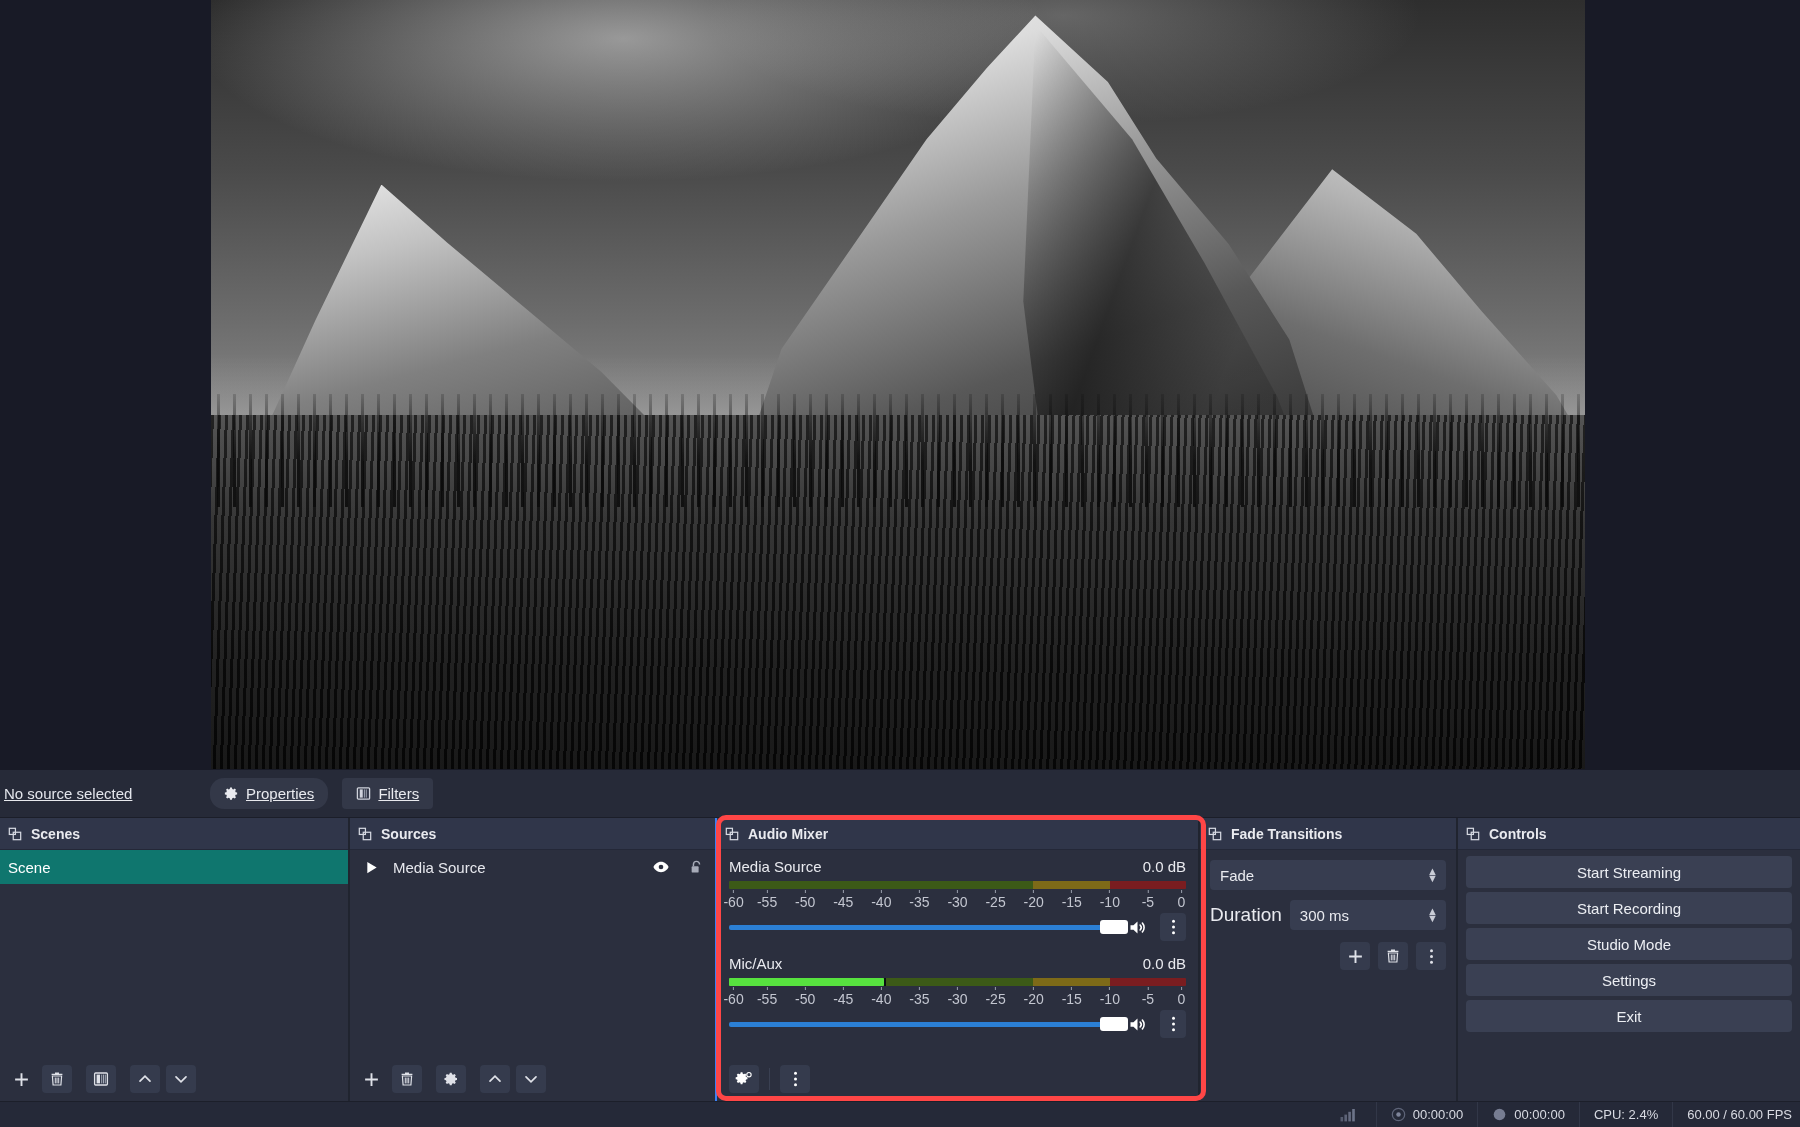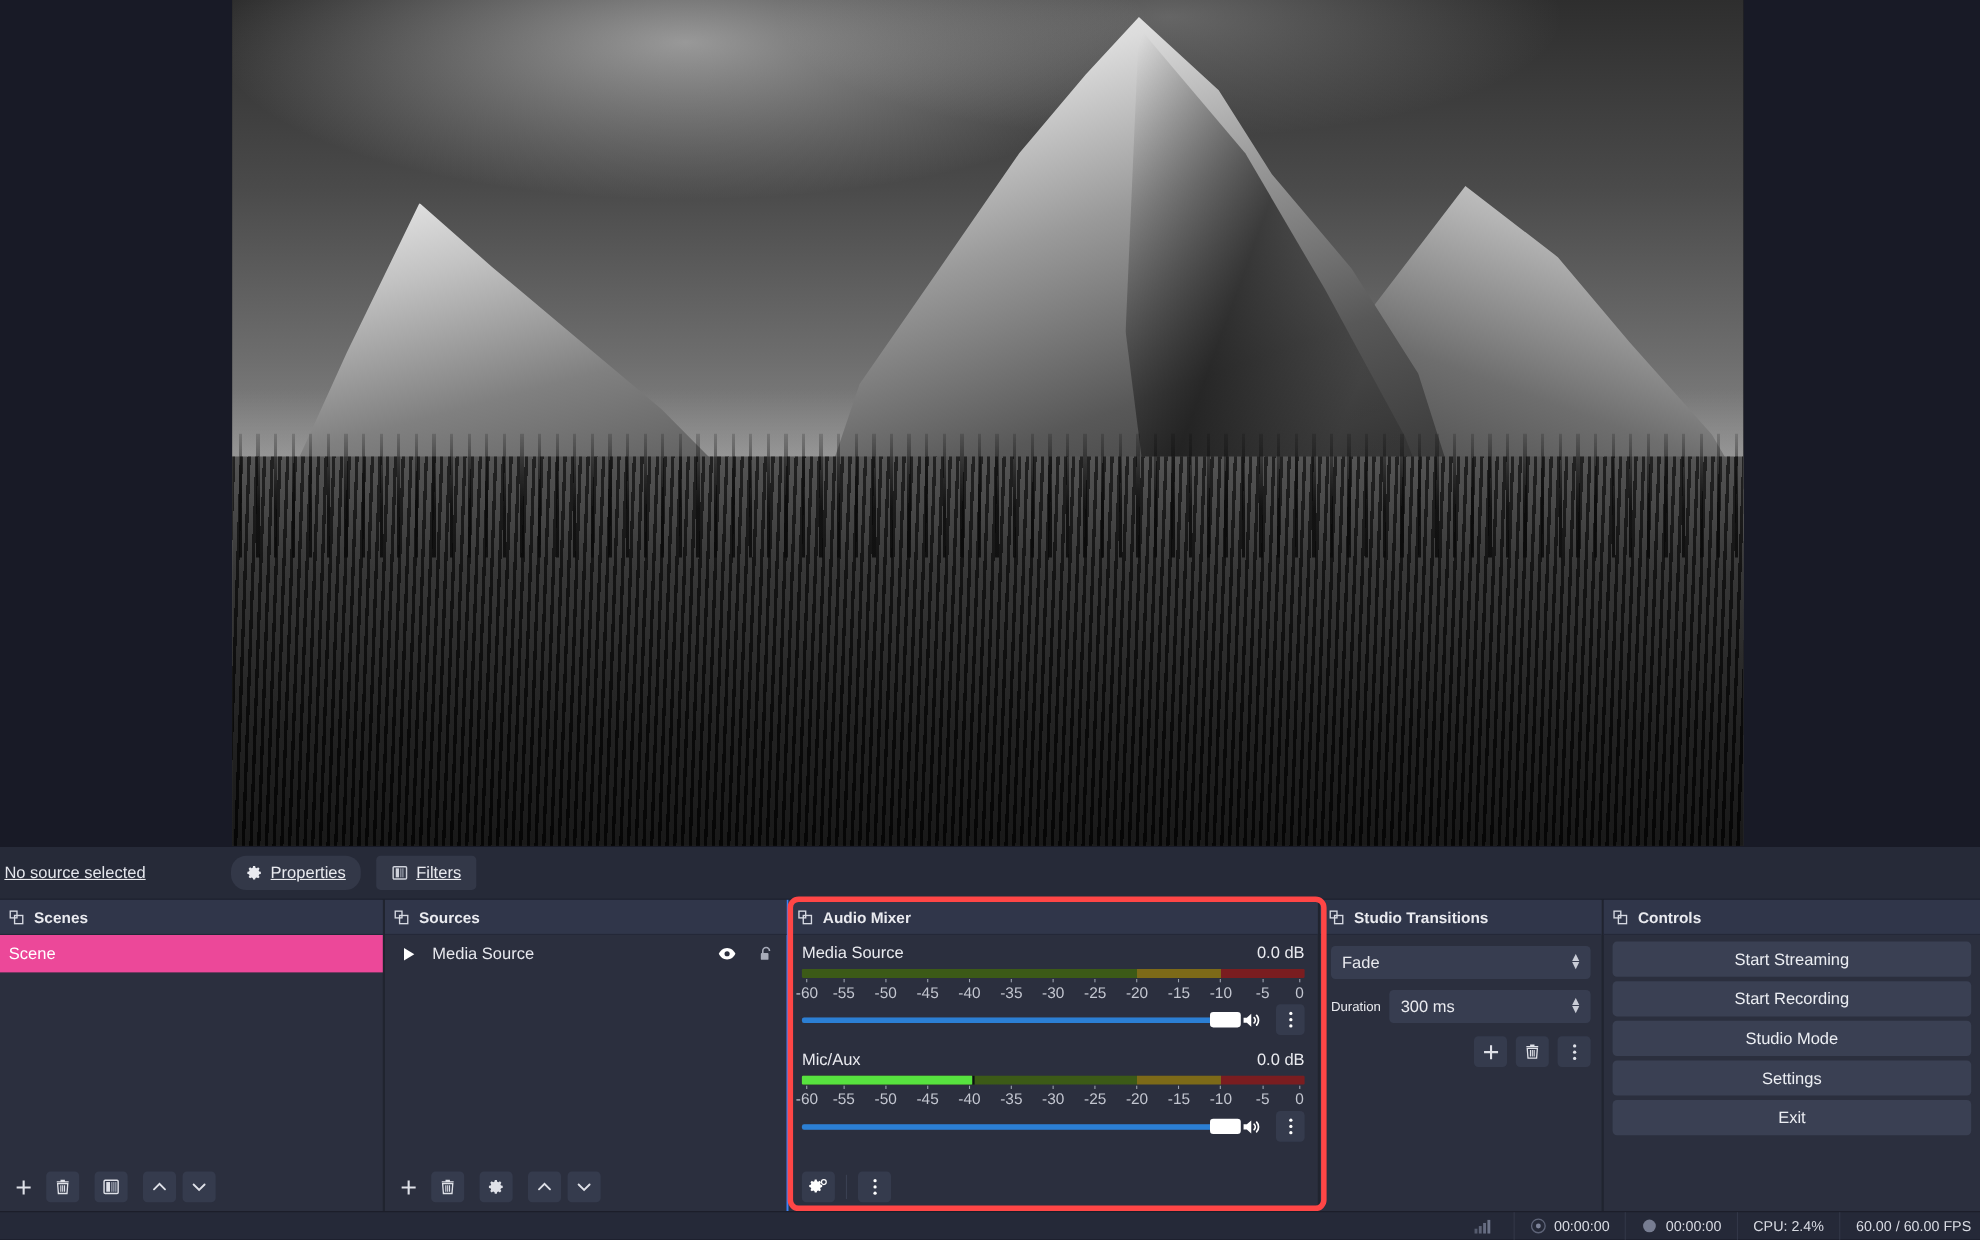--- a/index.html
+++ b/index.html
@@ -109,21 +109,21 @@
   .dock-sources { width: 367px; border-right: 2px solid #3b82f6; }
   .dock-mixer { width: 483px; border-right: 2px solid #20242f; }
   .dock-transitions { width: 258px; border-right: 2px solid #20242f; }
   .dock-controls { flex: 1; }
 
   
   .list-row {
     display: flex; align-items: center; height: 34px; padding: 0 10px 0 8px;
     font-size: 15px; color: #e7e8ee; cursor: pointer;
   }
-  .list-row.selected { background: #ec4899; color: #ffffff; }
+  .list-row.selected { background: #0f766e; color: #ffffff; }
   .list-row .spacer { flex: 1; }
   .src-icons { display: flex; align-items: center; gap: 18px; }
 
   
   .dock-tools {
     position: absolute; left: 0; bottom: 0; width: 100%; height: 44px;
     display: flex; align-items: center; gap: 6px; padding: 0 6px;
   }
   .icon-btn {
     width: 30px; height: 28px; border-radius: 4px; border: none;
@@ -186,21 +186,21 @@
   .combo {
     position: relative; height: 30px; background: #373d50; border-radius: 4px;
     display: flex; align-items: center; padding: 0 28px 0 10px;
     font-size: 15px; color: #e9eaef; cursor: pointer;
   }
   .spin-arrows {
     position: absolute; right: 8px; top: 50%; transform: translateY(-50%);
     display: flex; flex-direction: column; line-height: 7px; font-size: 11px; color: #c9ccd6;
   }
   .dur-row { display: flex; align-items: center; gap: 8px; margin-top: 10px; }
-  .dur-label { font-size: 12px; color: #e9eaef; }
+  .dur-label { font-size: 19px; color: #e9eaef; }
   .trans-tools { display: flex; gap: 8px; justify-content: flex-end; margin-top: 12px; }
 
   
   .ctrl-list { padding: 6px 8px 0 8px; display: flex; flex-direction: column; gap: 4px; }
   .ctrl-row { display: flex; gap: 4px; }
   .ctrl-btn {
     flex: 1; height: 32px; background: #3a4053; border: none; border-radius: 4px;
     color: #eceef3; font-size: 15px; font-family: inherit; cursor: pointer;
   }
   .ctrl-gear {
@@ -512,21 +512,21 @@
     </div>
 
     <div class="dock dock-transitions">
       <div class="dock-title">
         <span>
           <svg width="14" height="14" viewBox="0 0 16 16">
             <rect x="1.5" y="1.5" width="7" height="7" fill="none" stroke="#d6d9e2" stroke-width="1.4"></rect>
             <rect x="6" y="6" width="8.5" height="8.5" fill="none" stroke="#d6d9e2" stroke-width="1.4"></rect>
           </svg>
         </span>
-        <span>Studio Transitions</span>
+        <span>Fade Transitions</span>
       </div>
       <div class="dock-body" style="padding:10px;">
         <div class="combo">
           <span>Fade</span>
           <span class="spin-arrows">
             <span>▲</span>
               <span>▼</span>
           </span>
         </div>
         <div class="dur-row">

